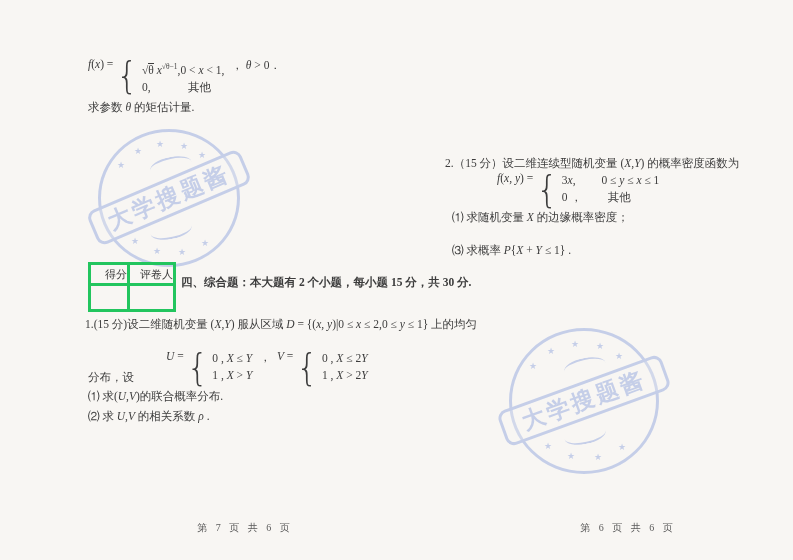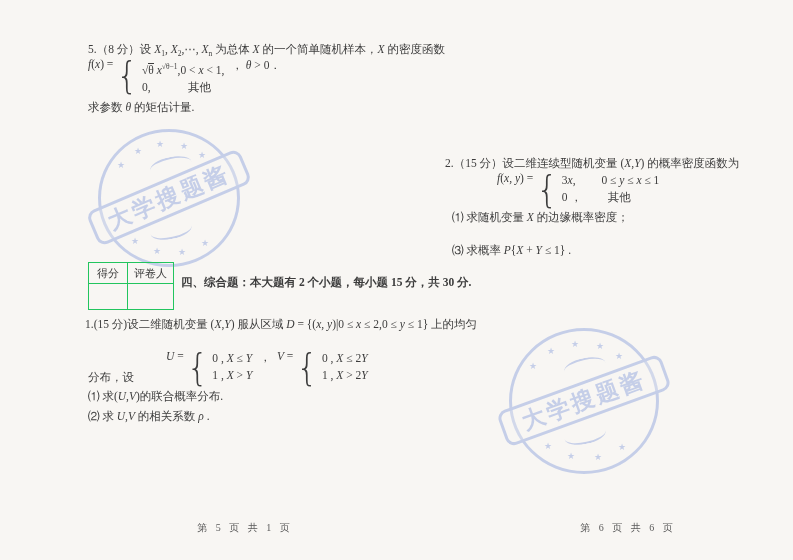--- a/index.html
+++ b/index.html
@@ -21,21 +21,21 @@
   sub{font-size:7.5px;}
   
   .pw{position:absolute;display:flex;align-items:flex-start;font-size:11.5px;color:var(--ink);}
   .pw .lhs{margin-right:3px;}
   .pw .brace{font-family:"DejaVu Sans",sans-serif;font-weight:200;font-size:34px;line-height:1;transform:scaleY(1.12);margin-right:4px;}
   .pw .rows{display:flex;flex-direction:column;}
   .pw .rows .row{line-height:17px;white-space:nowrap;}
   .pw .tail{margin-left:7px;}
   
   .score-table{position:absolute;left:88px;top:262px;border-collapse:collapse;background:transparent;}
-  .score-table td{border:1px solid #22c55e;font-size:11px;text-align:center;vertical-align:middle;color:var(--ink);}
+  .score-table td{border:3px solid #22c55e;font-size:11px;text-align:right;vertical-align:middle;color:var(--ink);}
   .score-table .h1{width:39px;height:21px;}
   .score-table .h2{width:46px;height:21px;}
   .score-table .e{height:26px;}
   
   .footer{position:absolute;font-size:10px;letter-spacing:3px;color:#5a5a5a;text-align:center;width:180px;}
   
   .stamp{position:absolute;color:var(--stamp);opacity:0.42;}
   .stamp .circle{position:absolute;inset:0;border:3px solid currentColor;border-radius:50%;}
   .stamp .band{position:absolute;left:-12px;right:-12px;top:50%;height:37px;margin-top:-19px;
     border:3px solid currentColor;border-radius:9px;background:rgba(248,246,243,0.25);
@@ -46,21 +46,20 @@
   .stamp .arc.top{border-top:2.5px solid currentColor;transform:rotate(-12deg);}
   .stamp .arc.bot{border-bottom:2.5px solid currentColor;transform:rotate(-12deg);}
   .ov{display:inline-block;border-top:1px solid currentColor;line-height:1.05;}
   i{font-family:"Liberation Serif","DejaVu Serif",serif;}
 </style>
 </head>
 <body>
 
 <div class="canvas">
 
-  <div class="t" style="left:88px;top:42px;">5.（8 分）设 <i>X</i><sub>1</sub>, <i>X</i><sub>2</sub>,⋯, <i>X</i><sub>n</sub> 为总体 <i>X</i> 的一个简单随机样本，<i>X</i> 的密度函数</div>
 
   <div class="pw" style="left:88px;top:58px;">
     <span class="lhs"><i>f</i>(<i>x</i>) =</span>
     <span class="brace">{</span>
     <span class="rows">
       <span class="row">√<span class="ov">θ</span> <i>x</i><sup>√θ−1</sup>,0 &lt; <i>x</i> &lt; 1,</span>
       <span class="row">0,　　　 其他</span>
     </span>
     <span class="tail">， <i>θ</i> &gt; 0．</span>
   </div>
@@ -115,21 +114,21 @@
     <span class="brace">{</span>
     <span class="rows">
       <span class="row">0 , <i>X</i> ≤ 2<i>Y</i></span>
       <span class="row">1 , <i>X</i> &gt; 2<i>Y</i></span>
     </span>
   </div>
 
   <div class="t" style="left:88px;top:389px;">⑴ 求(<i>U</i>,<i>V</i>)的联合概率分布.</div>
   <div class="t" style="left:88px;top:409px;">⑵ 求 <i>U</i>,<i>V</i> 的相关系数 <i>ρ</i> .</div>
 
-  <div class="footer" style="left:155px;top:521px;">第 5 页 共 1 页</div>
+  <div class="footer" style="left:155px;top:521px;">第 7 页 共 6 页</div>
 
   <div class="t" style="left:445px;top:156px;">2.（15 分）设二维连续型随机变量 (<i>X</i>,<i>Y</i>) 的概率密度函数为</div>
 
   <div class="pw" style="left:497px;top:172px;">
     <span class="lhs"><i>f</i>(<i>x</i>, <i>y</i>) =</span>
     <span class="brace">{</span>
     <span class="rows">
       <span class="row">3<i>x</i>,　　 0 ≤ <i>y</i> ≤ <i>x</i> ≤ 1</span>
       <span class="row">0 ，　　 其他</span>
     </span>

